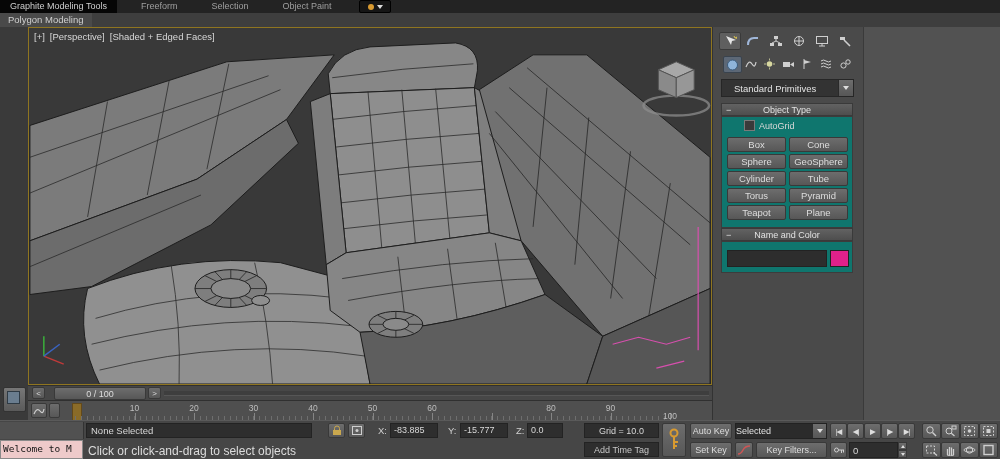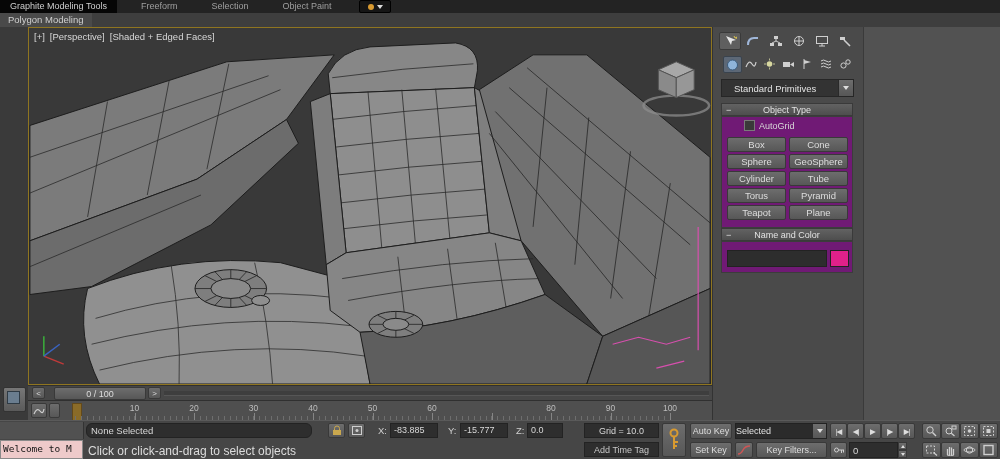--- a/index.html
+++ b/index.html
@@ -52,35 +52,35 @@
   .ctab.active{background:#5d6876;border:1px solid #39434e;}
   #cp-dropdown{position:absolute;left:8px;top:52px;width:131px;height:16px;background:#333;border:1px solid #262626;
                display:flex;align-items:center;font-size:9.5px;color:#e2e2e2;}
   #cp-dropdown .val{flex:1;padding-left:12px;white-space:nowrap;overflow:hidden;}
   #cp-dropdown .arrow{width:14px;height:100%;background:linear-gradient(#6d6d6d,#575757);border-left:1px solid #2a2a2a;
                display:flex;align-items:center;justify-content:center;}
   .tri-down{width:0;height:0;border-left:3px solid transparent;border-right:3px solid transparent;border-top:4px solid #ddd;}
   .rollout-hd{position:absolute;left:8px;width:132px;height:13px;background:linear-gradient(#626262,#4e4e4e);
               border:1px solid #3a3a3a;font-size:9px;color:#e2e2e2;display:flex;align-items:center;justify-content:center;box-sizing:border-box;}
   .rollout-hd .minus{position:absolute;left:4px;}
-  .rollout-bd{position:absolute;left:8px;width:132px;background:#701a75;border:1px solid #3c3c3c;box-sizing:border-box;}
+  .rollout-bd{position:absolute;left:8px;width:132px;background:#0f766e;border:1px solid #3c3c3c;box-sizing:border-box;}
   #ot-body{top:89px;height:112px;}
   #nc-body{top:214px;height:32px;}
   #autogrid-row{position:absolute;left:22px;top:3px;display:flex;align-items:center;gap:4px;font-size:9px;color:#d8d8d8;}
   #autogrid-box{width:9px;height:9px;background:#3a3a3a;border:1px solid #7a7a7a;}
   .obj-btn{position:absolute;width:59px;height:15px;font-size:9.5px;}
   #name-field{position:absolute;left:5px;top:8px;width:98px;height:15px;background:#2d2d2d;border:1px solid #222;}
   #color-swatch{position:absolute;left:108px;top:8px;width:17px;height:15px;border:1px solid #222;}
   
   #statusbar{position:absolute;left:0;top:420px;width:1000px;height:39px;background:#464646;border-top:1px solid #5a5a5a;box-sizing:border-box;}
   .inset{background:#2e2e2e;border:1px solid #232323;color:#d8d8d8;box-sizing:border-box;}
   #listener-top{position:absolute;left:0;top:1px;width:83px;height:17px;background:#515151;border-right:1px solid #333;}
   #listener{position:absolute;left:0;top:19px;width:83px;height:19px;background:#eecaca;border:1px solid #8a8a8a;
             font-family:"DejaVu Sans Mono",monospace;font-size:9.5px;color:#151515;padding:2px 2px;box-sizing:border-box;white-space:nowrap;overflow:hidden;}
-  #status-line{position:absolute;left:86px;top:2px;width:226px;height:15px;font-size:9.5px;padding:1px 4px;border-radius:6px;}
+  #status-line{position:absolute;left:86px;top:2px;width:226px;height:15px;font-size:9.5px;padding:1px 4px;}
   #prompt-line{position:absolute;left:88px;top:23px;font-size:12px;color:#dcdcdc;}
   .sb-icon{position:absolute;top:2px;width:17px;height:15px;}
   .coord-lbl{position:absolute;top:4px;font-size:9.5px;color:#d0d0d0;}
   .coord-field{position:absolute;top:2px;height:15px;font-size:9px;padding:1px 3px;}
   #grid-box{position:absolute;left:584px;top:2px;width:75px;height:15px;font-size:9px;display:flex;align-items:center;justify-content:center;}
   #timetag-box{position:absolute;left:584px;top:21px;width:75px;height:15px;font-size:9px;display:flex;align-items:center;justify-content:center;color:#c6c6c6;}
   #setkeys-btn{position:absolute;left:662px;top:2px;width:24px;height:34px;}
   #autokey-btn{position:absolute;left:690px;top:2px;width:42px;height:16px;font-size:9px;}
   #setkey-btn{position:absolute;left:690px;top:21px;width:42px;height:16px;font-size:9px;}
   #selset{position:absolute;left:735px;top:2px;width:92px;height:16px;background:#2b2b2b;border:1px solid #222;
@@ -203,21 +203,21 @@
         <div class="tick-label" style="left: 297.5px;">50</div>
         <div class="tick-line" style="left: 357px;"></div>
         <div class="tick-label" style="left: 357px;">60</div>
         <div class="tick-line" style="left: 416.5px;"></div>
         <div class="tick-label" style="left: 416.5px; margin-top: 34px;">70</div>
         <div class="tick-line" style="left: 476px;"></div>
         <div class="tick-label" style="left: 476px;">80</div>
         <div class="tick-line" style="left: 535.5px;"></div>
         <div class="tick-label" style="left: 535.5px;">90</div>
         <div class="tick-line" style="left: 595px;"></div>
-        <div class="tick-label" style="left: 595px;">100</div>
+        <div class="tick-label" style="left: 595px; margin-top: 8px;">100</div>
       </div>
   </div>
 
   <div id="cpanel">
     <div class="ptab active" style="left:6px;">
       <svg width="14" height="12">
           <path d="M3,1 L8,10 L9,6 L13,5 Z" fill="#e6e6e6"></path>
           <path d="M11,1 l1,2 2,-1 -1,2" stroke="#d8c050" fill="none"></path>
         </svg>
     </div>

